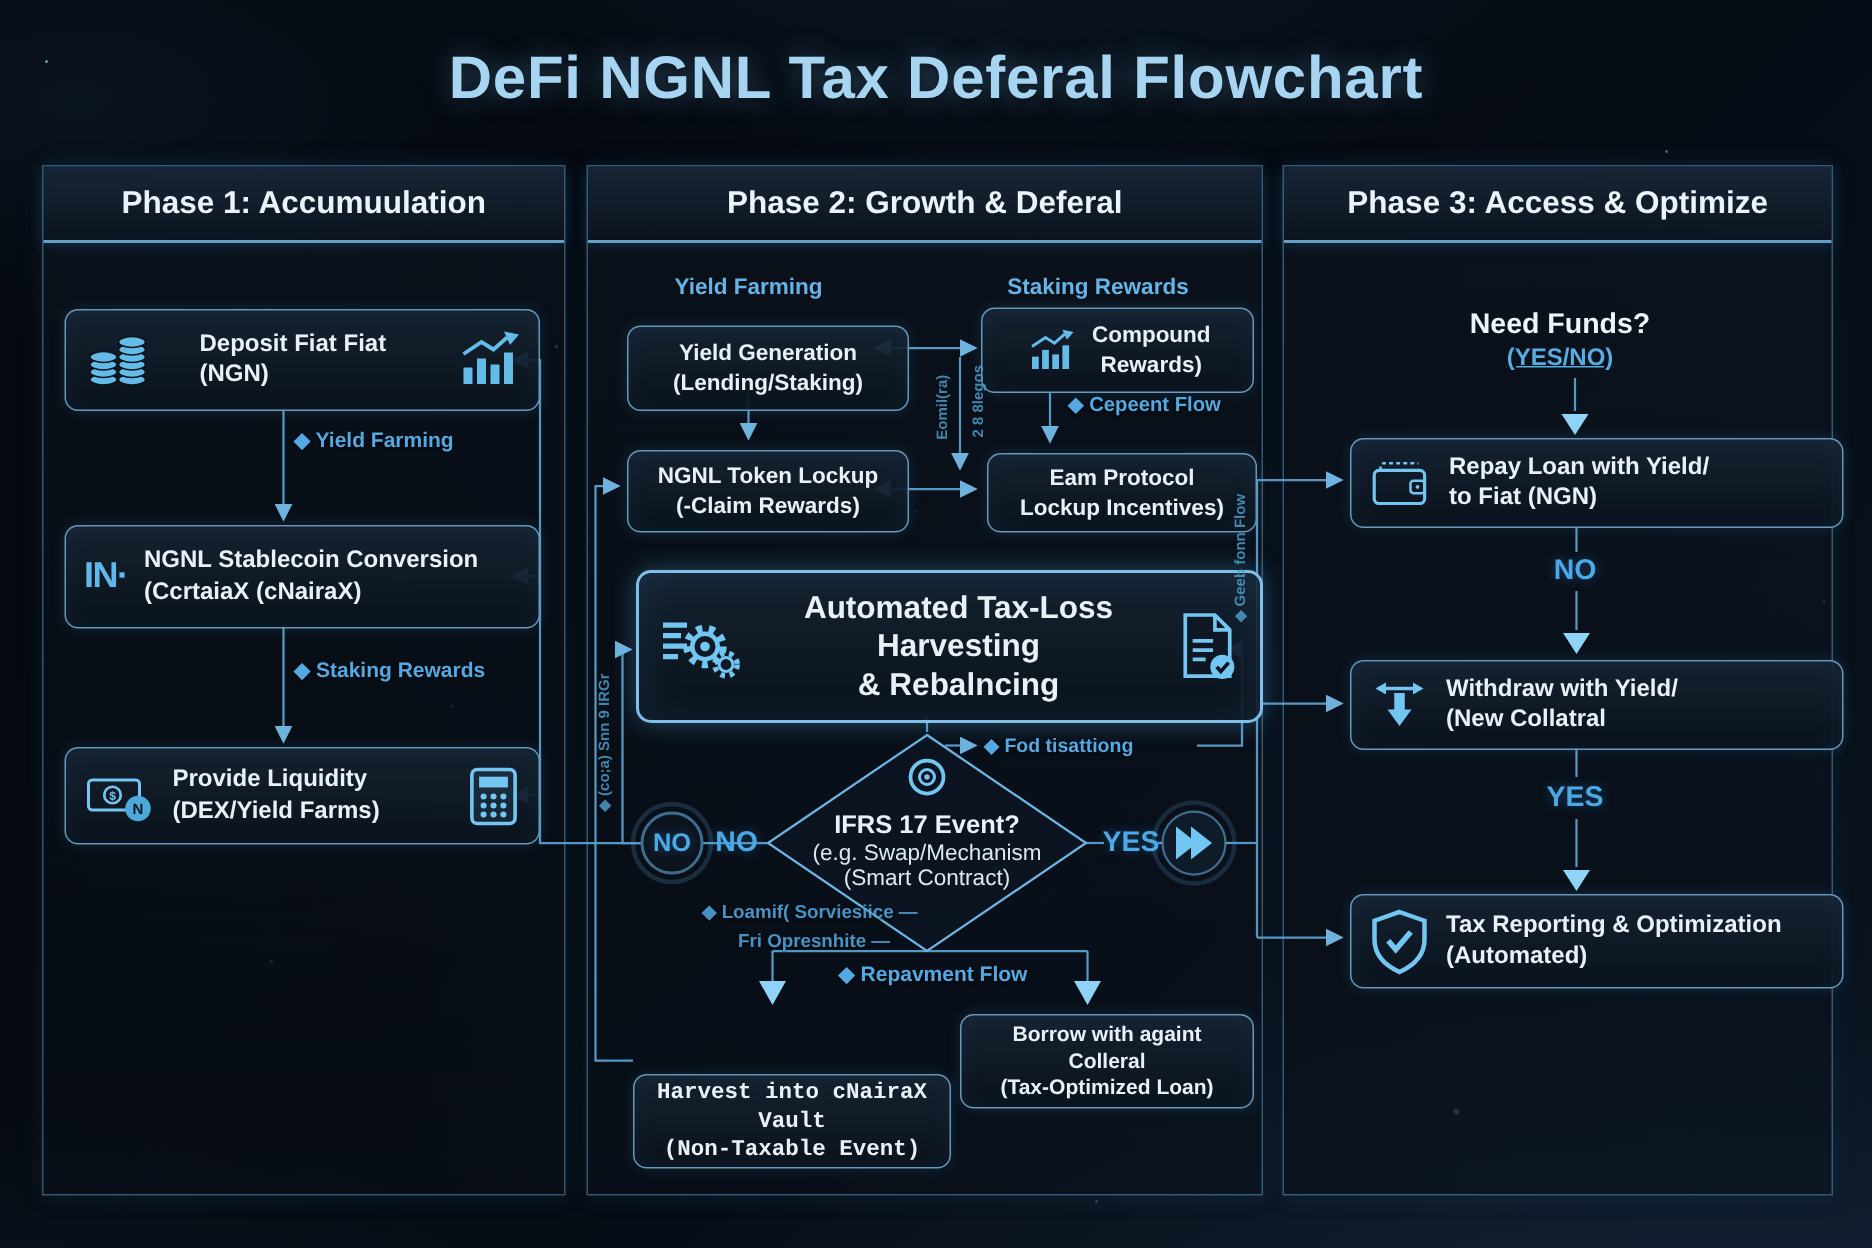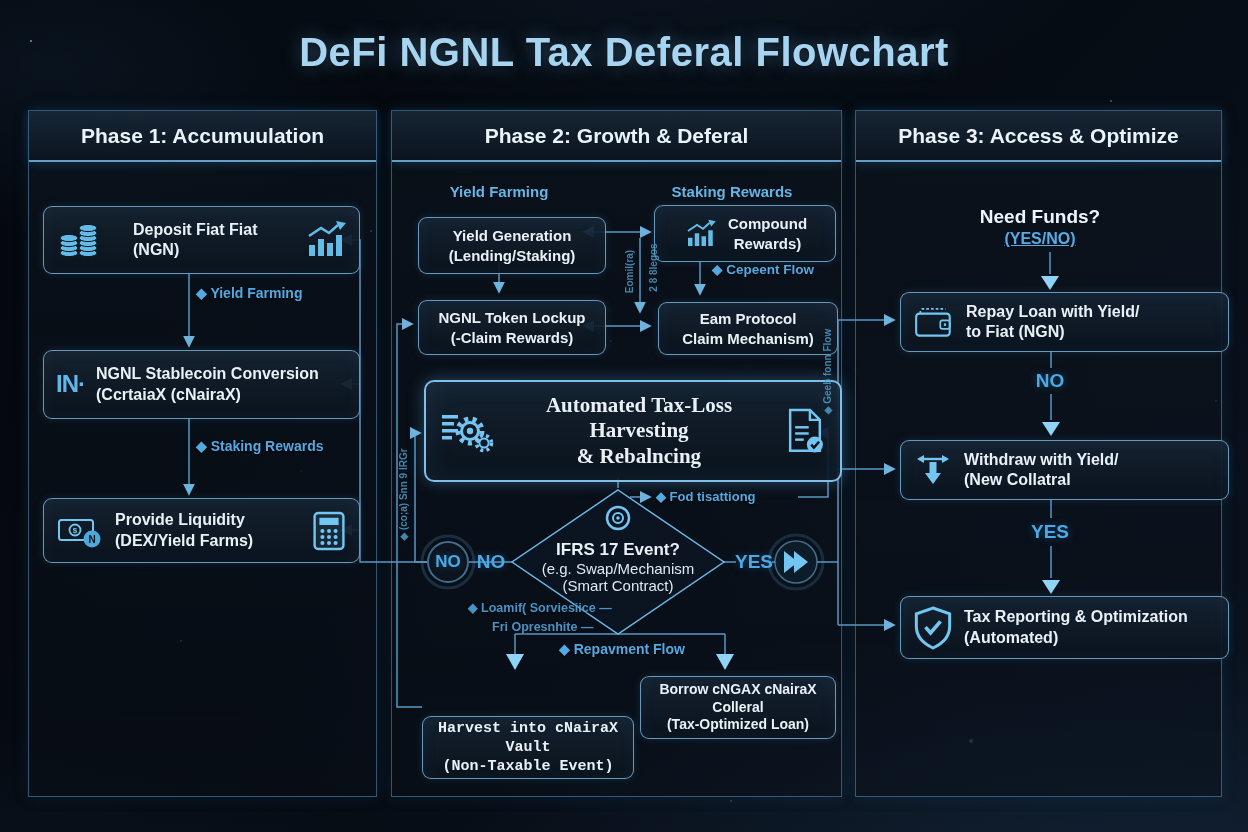--- a/index.html
+++ b/index.html
@@ -239,25 +239,25 @@
 
   <div class="node center sm" style="left:418px;top:300px;width:162px;height:53px;">
     <div>
       <div>NGNL Token Lockup</div>
       <div>(-Claim Rewards)</div>
     </div>
   </div>
   <div class="node center sm" style="left:658px;top:302px;width:154px;height:51px;">
     <div>
       <div>Eam Protocol</div>
-      <div>Claim Mechanism)</div>
-    </div>
-  </div>
-
-  <div class="node big" style="left:424px;top:380px;width:386px;height:98px;padding:0 14px;font-family:Liberation Serif, serif;">
+      <div>Lockup Incentives)</div>
+    </div>
+  </div>
+
+  <div class="node big" style="left:424px;top:380px;width:386px;height:98px;padding:0 14px;">
     <svg class="ic" width="54" height="50" viewBox="0 0 54 50">
       <g fill="#74c6f2">
           <rect x="2" y="9" width="16" height="3.5"></rect>
           <rect x="2" y="16" width="12" height="3.5"></rect>
           <rect x="2" y="23" width="16" height="3.5"></rect>
           <rect x="2" y="30" width="10" height="3.5"></rect>
         </g>
       <circle cx="30" cy="25" r="12" fill="none" stroke="#74c6f2" stroke-width="5" stroke-dasharray="4 4.4"></circle>
       <circle cx="30" cy="25" r="8.5" fill="none" stroke="#74c6f2" stroke-width="3"></circle>
       <circle cx="30" cy="25" r="3.2" fill="#74c6f2"></circle>
@@ -298,21 +298,21 @@
   <div class="lbl" style="left:540px;top:641px;width:164px;text-align:center;">◆ Repavment Flow</div>
 
   <div class="node center sm" style="left:422px;top:716px;width:186px;height:61px;font-family:Liberation Mono, monospace;">
     <div>
       <div>Harvest into cNairaX Vault</div>
       <div>(Non-Taxable Event)</div>
     </div>
   </div>
   <div class="node center xs" style="left:640px;top:676px;width:170px;height:61px;">
     <div>
-      <div>Borrow cNGAX cNairaX</div>
+      <div>Borrow with againt</div>
       <div>Colleral</div>
       <div>(Tax-Optimized Loan)</div>
     </div>
   </div>
 
   <div class="vlbl" style="left:338px;top:489px;width:130px;">◆ (co;a) Snn 9 IRGr</div>
   <div class="vlbl" style="left:767px;top:366px;width:120px;">◆ Geeb fonn Flow</div>
 
   <div class="white" style="position:absolute;left:890px;top:206px;width:300px;">Need Funds?</div>
   <div class="blue" style="position:absolute;left:890px;top:230px;width:300px;">(YES/NO)</div>

